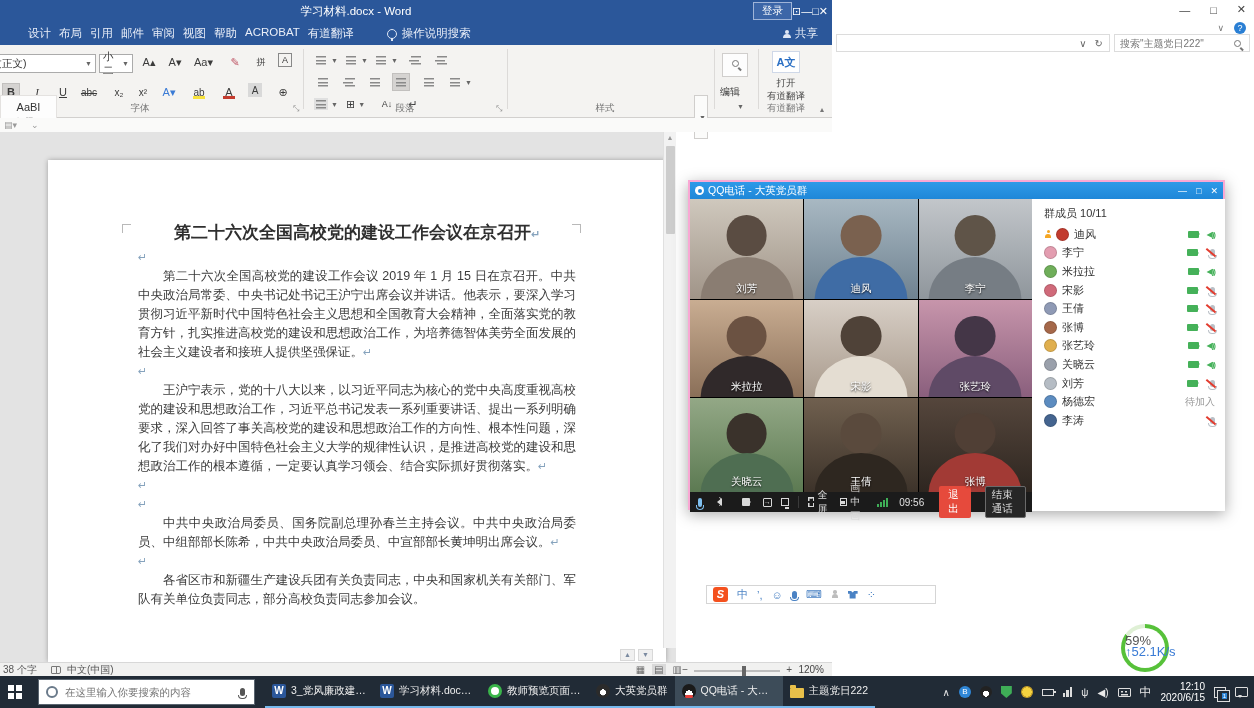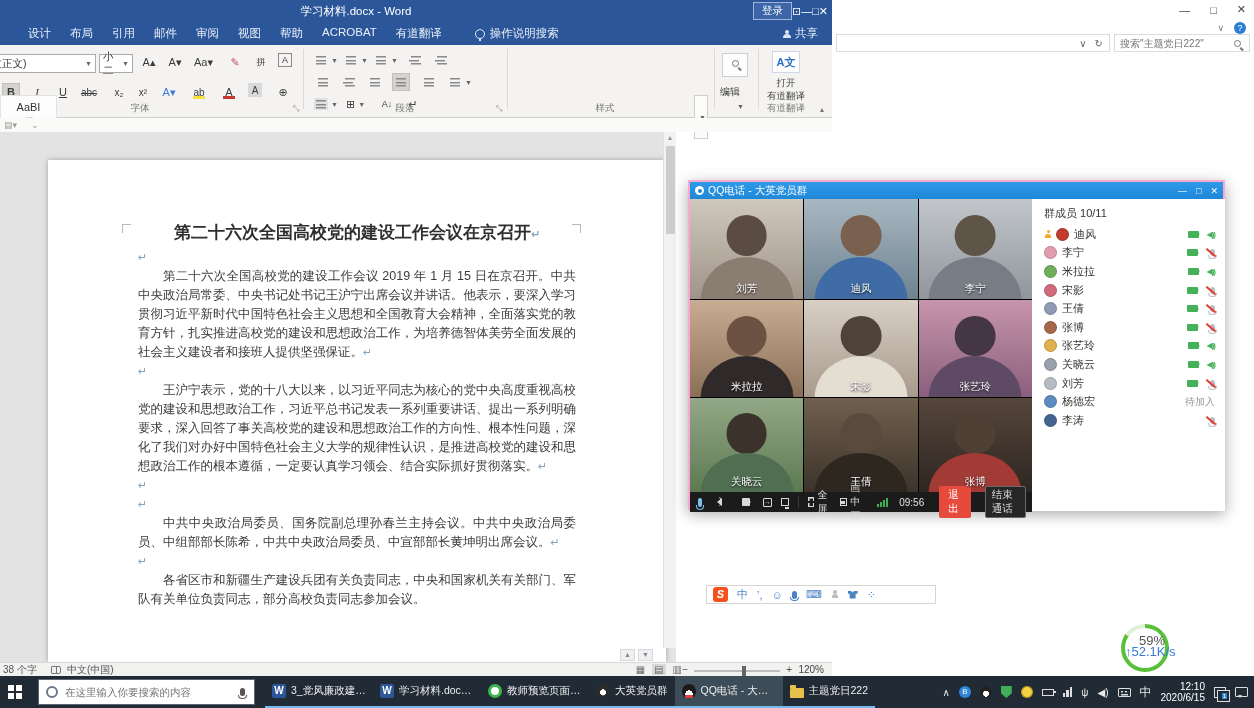--- a/index.html
+++ b/index.html
@@ -142,21 +142,21 @@
   .s-logo{width:15px;height:15px;background:#f4511e;border-radius:3px;color:#fff;font-weight:bold;font-size:11px;text-align:center;line-height:15px;font-style:italic}
   .css-mic{width:5px;height:8px;background:#4a82c4;border-radius:2.5px;position:relative}
   .css-mic::after{content:"";position:absolute;left:-2px;right:-2px;bottom:-2.5px;height:3px;border:1px solid #4a82c4;border-top:none;border-radius:0 0 4px 4px}
   .css-person{width:8px;height:9px;position:relative;opacity:.55}
   .css-person::before{content:"";position:absolute;left:2.5px;top:0;width:3.5px;height:3.5px;border-radius:50%;background:#888}
   .css-person::after{content:"";position:absolute;left:1px;top:4px;width:6px;height:4px;border-radius:3px 3px 0 0;background:#888}
   .css-shirt{width:10px;height:8px;background:#4a82c4;clip-path:polygon(0 0,30% 0,50% 25%,70% 0,100% 0,100% 40%,80% 40%,80% 100%,20% 100%,20% 40%,0 40%)}
 
   
   #ball{left:1121px;top:624px;width:48px;height:48px;border-radius:50%;background:conic-gradient(#57c13a 0 305deg,#dff0d5 305deg 360deg);display:flex;align-items:center;justify-content:center}
-  #ball .inner{width:40px;height:40px;border-radius:50%;background:#fff;text-align:right;padding-top:6px}
+  #ball .inner{width:40px;height:40px;border-radius:50%;background:#fff;text-align:left;padding-top:6px}
   #ball .pct{font-size:13px;color:#555;line-height:13px}
   #ball .spd{font-size:13px;color:#3a7bd5;line-height:9px}
 
   
   #taskbar{left:0;top:676px;width:1254px;height:32px;background:#212b36;display:flex;align-items:center;z-index:50}
   #start{width:38px;height:32px;display:flex;align-items:center;justify-content:center}
   .winlogo{width:6px;height:6px;background:#fff;box-shadow:8px 0 0 #fff,0 8px 0 #fff,8px 8px 0 #fff;margin:-8px 8px 0 -8px}
   #tb-search{width:217px;height:26px;background:#fff;border:1px solid #5a6570;display:flex;align-items:center;padding:0 7px;gap:7px}
   .cortana{width:12px;height:12px;border:2px solid #6a7a8a;border-radius:50%;flex:none}
   #tb-search input{border:none;outline:none;font-size:10.5px;color:#444;flex:1;min-width:0}
@@ -202,21 +202,21 @@
   <span class="ctl">
     <span class="login-btn">登录</span>
     <span class="wbtn">⊡</span>
     <span class="wbtn">—</span>
     <span class="wbtn">□</span>
     <span class="wbtn">✕</span>
   </span>
 </div>
 
 <div class="abs" id="w-menu">
-  <span style="display:flex;gap:19px">
+  <span style="display:flex;gap:8px">
 
   <span class="mtab">设计</span>
       <span class="mtab">布局</span>
       <span class="mtab">引用</span>
       <span class="mtab">邮件</span>
       <span class="mtab">审阅</span>
       <span class="mtab">视图</span>
       <span class="mtab">帮助</span>
       <span class="mtab">ACROBAT</span>
       <span class="mtab">有道翻译</span>

